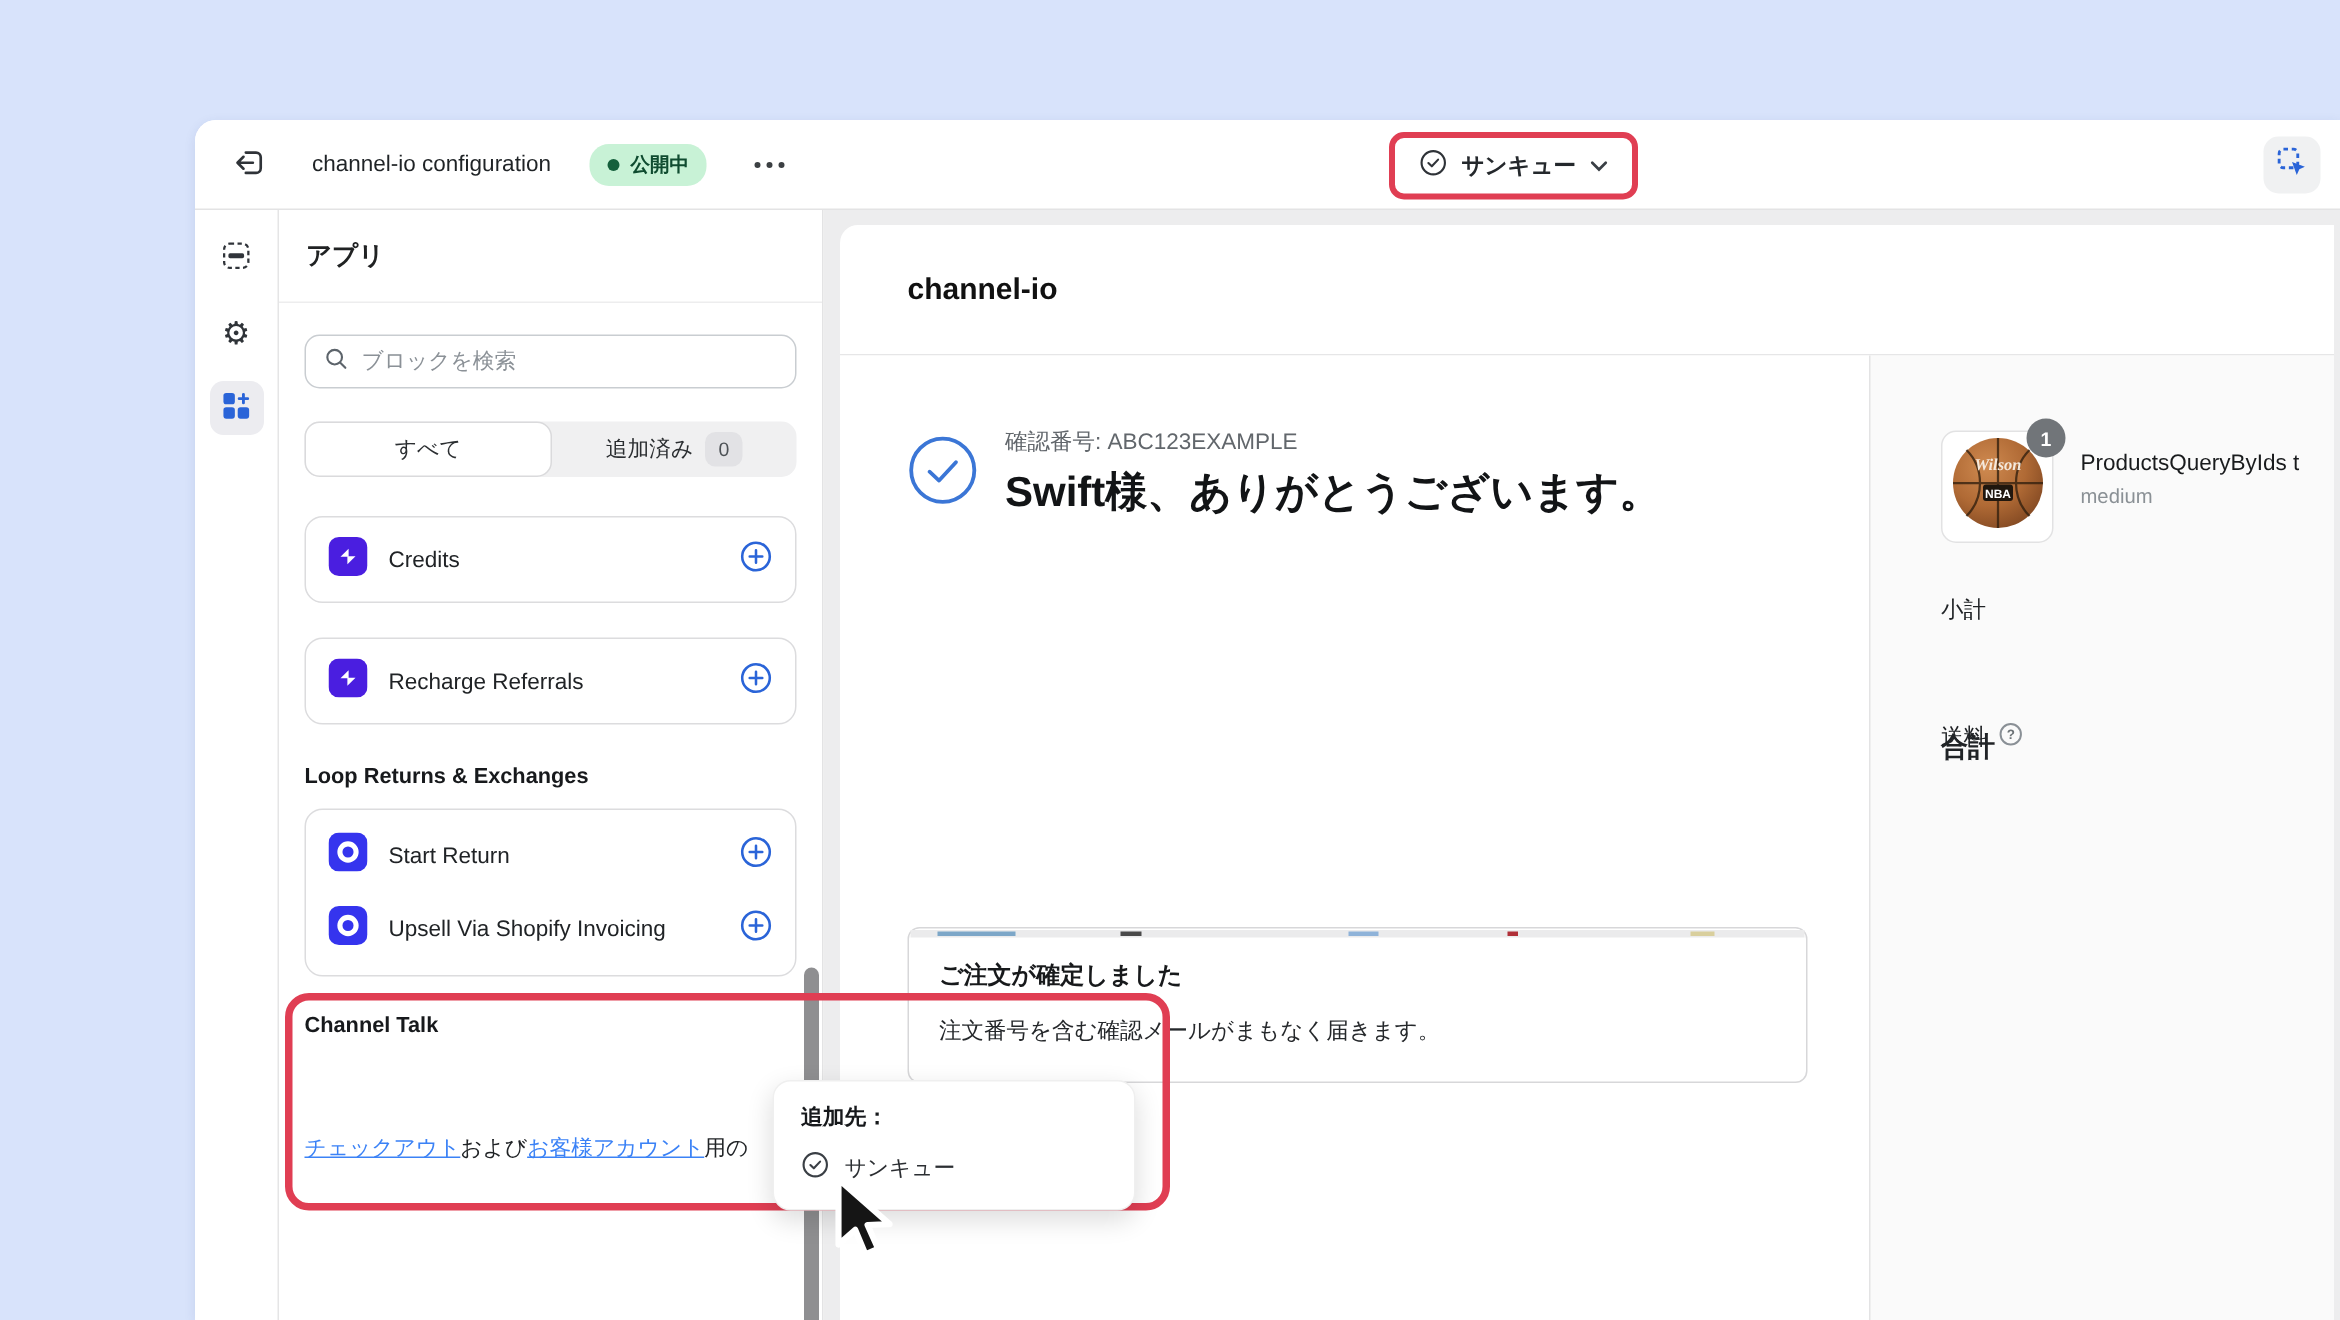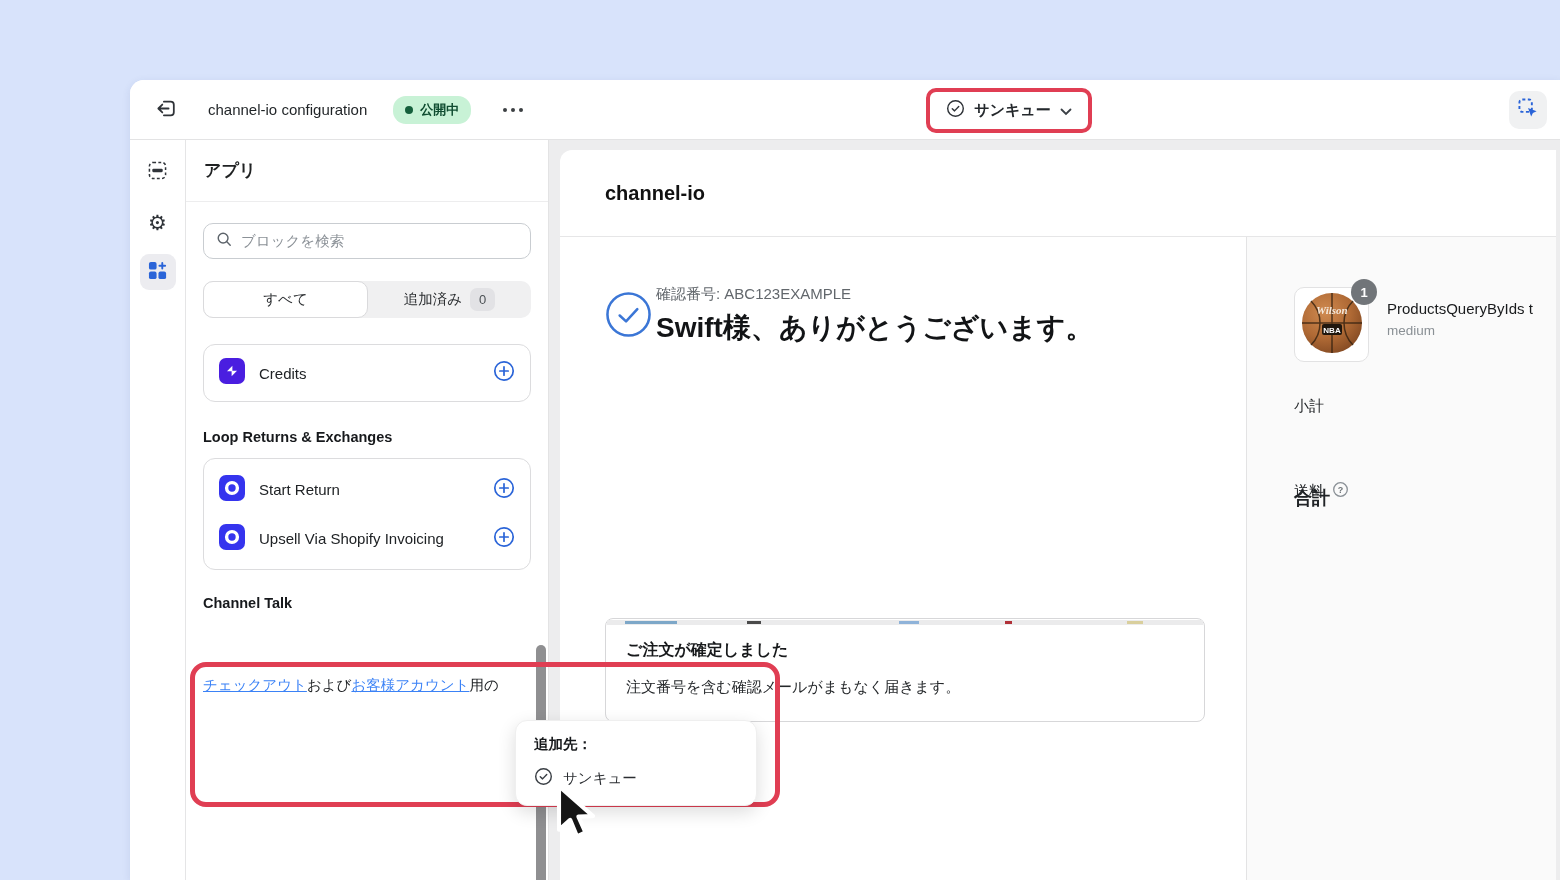--- a/index.html
+++ b/index.html
@@ -66,21 +66,21 @@
 
   .sb-scrollthumb { position:absolute; right:2px; top:505px; width:10px; height:400px; background:#8f8f91; border-radius:5px; cursor:pointer; }
 
   
   .main { flex:1; background:#ededee; position:relative; }
   .preview-card { position:absolute; left:11px; top:10px; right:4px; height:804px; background:#fff; border-top-left-radius:12px; overflow:hidden; }
   .pc-head { height:87px; display:flex; align-items:center; padding-left:45px; border-bottom:1px solid #e6e6e7; font-size:20px; font-weight:700; color:#111; }
   .pc-body { position:absolute; top:87px; left:0; right:0; bottom:0; display:flex; }
   .checkout { flex:1; position:relative; background:#fff; }
 
-  .confirm-row { position:absolute; left:45px; top:48px; display:flex; align-items:center; gap:4px; }
+  .confirm-row { position:absolute; left:45px; top:48px; display:flex; align-items:center; gap:18px; }
   .confirm-texts .small { font-size:15px; color:#62676c; margin-bottom:5px; }
   .confirm-texts .big { font-size:28px; font-weight:700; color:#121416; }
 
   .info-box { position:absolute; left:45px; width:600px; border:1px solid #d7d7d9; border-radius:8px; background:#fff; }
   .box-order { top:381px; height:104px; }
   .sliver { height:5px; margin:1px 1px 0; background:#ebebec; position:relative; overflow:hidden; }
   .sliver i { position:absolute; top:1px; height:3px; }
   .box-order .t { font-size:16px; font-weight:700; margin:15px 0 0 20px; color:#17191b; }
   .box-order .b { font-size:15px; margin:17px 0 0 20px; color:#25282b; }
   .box-info { top:505px; bottom:0; border-bottom-left-radius:0; border-bottom-right-radius:0; }
@@ -225,20 +225,38 @@
               <span class="block-label">Credits</span>
               <span>
                 <svg viewBox="0 0 22 22" width="22" height="22">
                     <circle cx="11" cy="11" r="9.2" fill="none" stroke="#2a64d8" stroke-width="1.7"></circle>
                     <path d="M11 6.8 V15.2 M6.8 11 H15.2" stroke="#2a64d8" stroke-width="1.7" stroke-linecap="round"></path>
                   </svg>
               </span>
             </div>
           </div>
 
+          <div class="block-card m-recharge">
+            <div class="block-row">
+              <span>
+                <svg viewBox="0 0 26 26" width="26" height="26">
+                    <rect width="26" height="26" rx="7" fill="#4a1ee0"></rect>
+                    <path d="M8 13.2 L13.4 7.8 V13.2 Z" fill="#fff"></path>
+                    <path d="M18 12.8 L12.6 18.2 V12.8 Z" fill="#fff"></path>
+                  </svg>
+              </span>
+              <span class="block-label">Recharge Referrals</span>
+              <span>
+                <svg viewBox="0 0 22 22" width="22" height="22">
+                    <circle cx="11" cy="11" r="9.2" fill="none" stroke="#2a64d8" stroke-width="1.7"></circle>
+                    <path d="M11 6.8 V15.2 M6.8 11 H15.2" stroke="#2a64d8" stroke-width="1.7" stroke-linecap="round"></path>
+                  </svg>
+              </span>
+            </div>
+          </div>
 
           <div class="sb-section h-loop">Loop Returns &amp; Exchanges</div>
 
           <div class="block-card multi m-loop">
             <div class="block-row">
               <span>
                 <svg viewBox="0 0 26 26" width="26" height="26">
                     <rect width="26" height="26" rx="7" fill="#3534ee"></rect>
                     <circle cx="13" cy="13" r="5.4" fill="none" stroke="#fff" stroke-width="3.4"></circle>
                   </svg>

